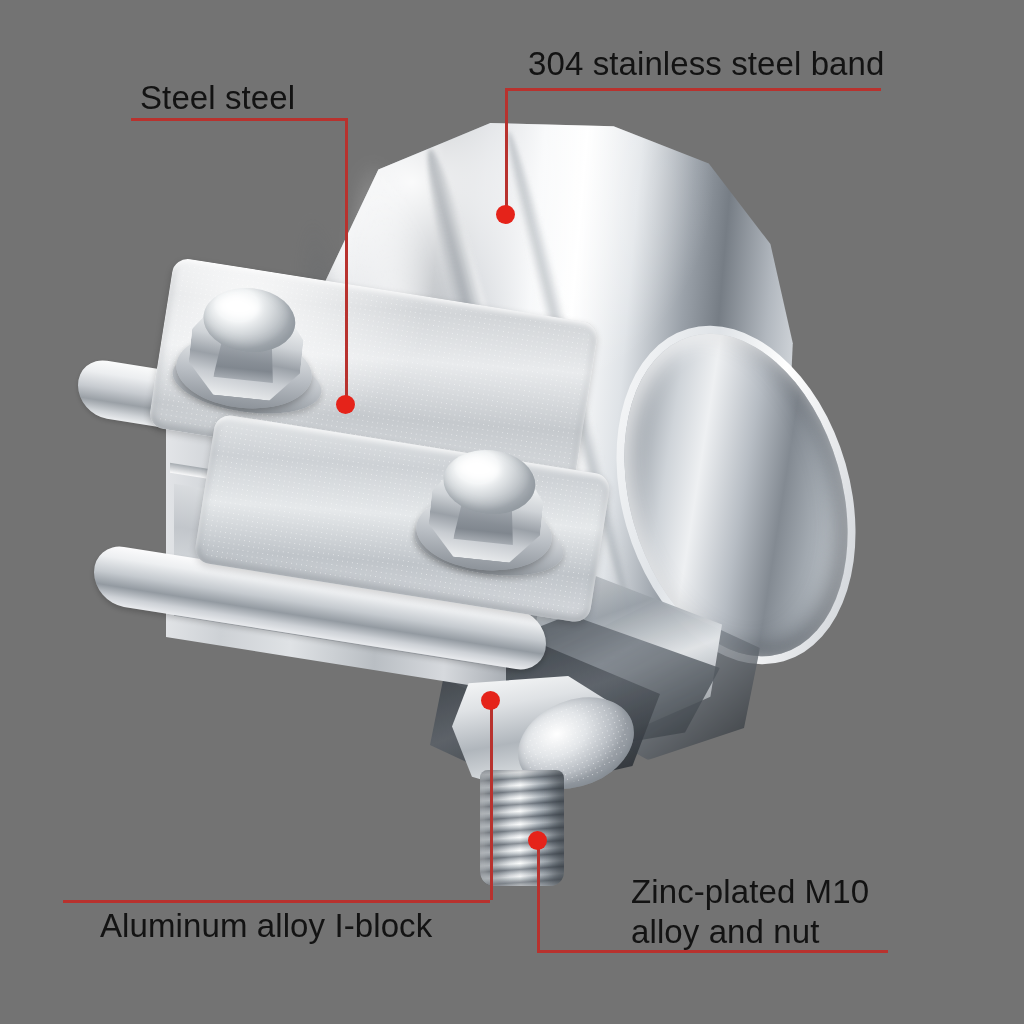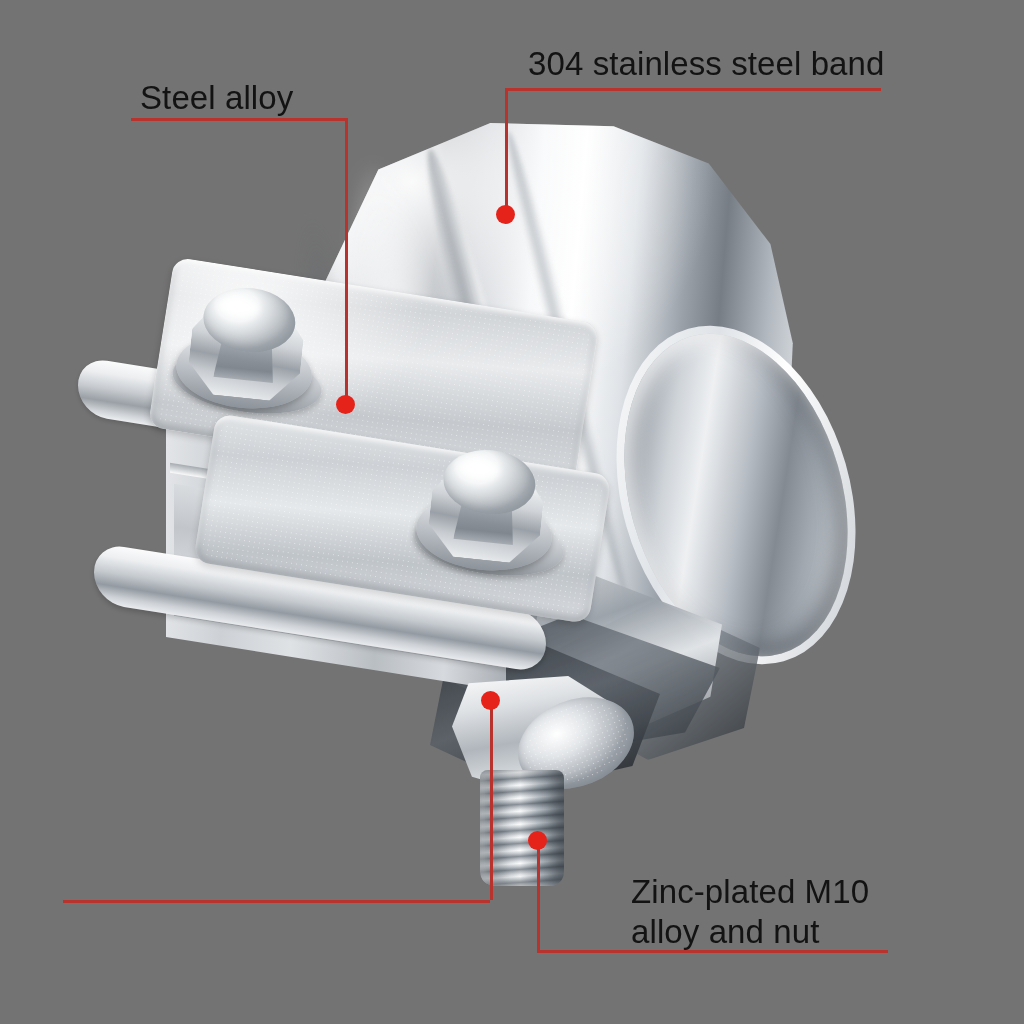--- a/index.html
+++ b/index.html
@@ -458,17 +458,18 @@
       <div class="dot" style="left: 336px; top: 395px;"></div>
       <div class="lead lead-h" style="left: 63px; top: 900px; width: 427px;"></div>
       <div class="lead lead-v" style="left: 490px; top: 706px; height: 194px;"></div>
       <div class="dot" style="left: 481px; top: 691px;"></div>
       <div class="lead lead-h" style="left: 537px; top: 950px; width: 351px;"></div>
       <div class="lead lead-v" style="left: 537px; top: 846px; height: 104px;"></div>
       <div class="dot" style="left: 528px; top: 831px;"></div>
     </div>
 
   <div class="label lbl-band">304 stainless steel band</div>
-  <div class="label lbl-gasket">Steel alloy</div>
+  <div class="label lbl-gasket">Steel steel</div>
+  <div class="label lbl-iblock">Aluminum alloy I-block</div>
   <div class="label lbl-bolt">Zinc-plated M10
 alloy and nut</div>
 
 </div>
 
 </body></html>

